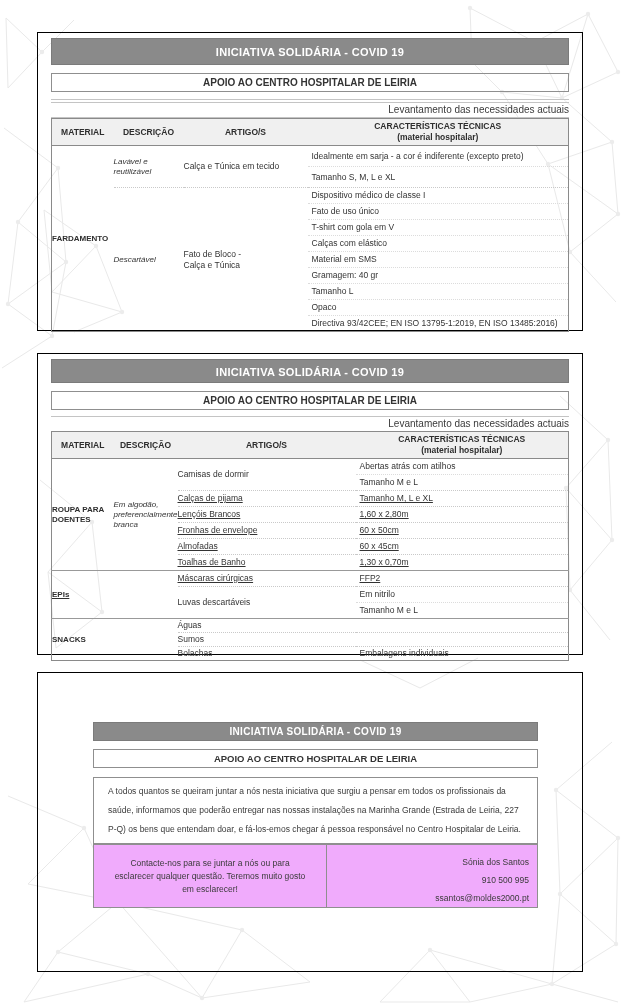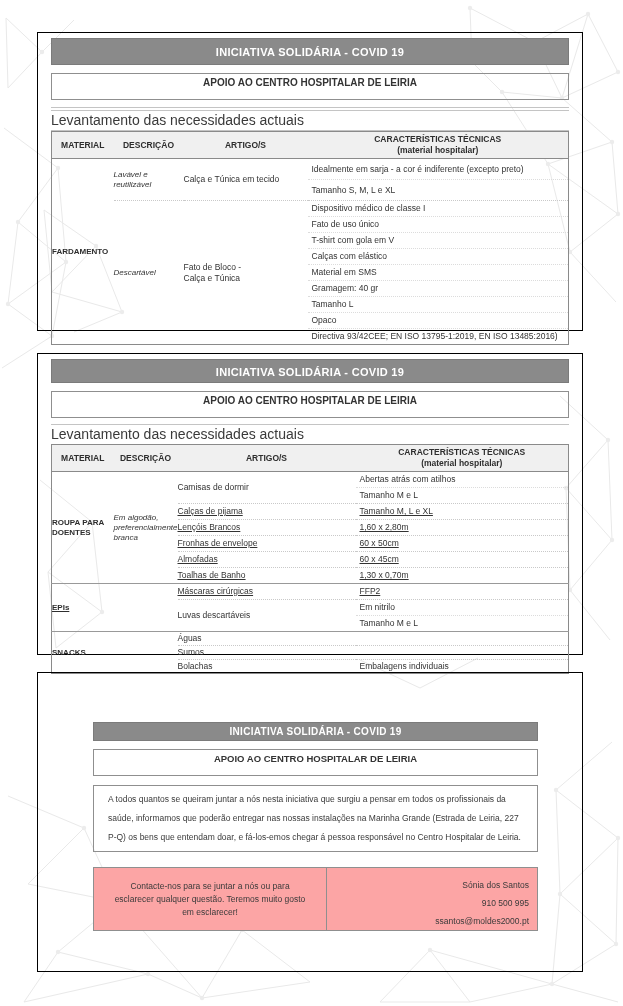--- a/index.html
+++ b/index.html
@@ -19,26 +19,26 @@
   #card3{top:672px;height:300px;padding:0;}
 
   .title-bar{
     background:#8a8a8a;border:1px solid #7b7b7b;color:#fff;
     text-align:center;font-weight:bold;font-size:11px;
     height:27px;line-height:27px;letter-spacing:.3px;box-sizing:border-box;
   }
   #card2 .title-bar{height:24px;line-height:24px;}
   .apoio{
     margin-top:8px;border:1px solid #8f8f8f;text-align:center;
-    font-weight:bold;font-size:10px;height:27px;line-height:17px;box-sizing:border-box;
+    font-weight:bold;font-size:10px;height:19px;line-height:17px;box-sizing:border-box;
   }
   .lev-line{margin-top:7px;border-top:1px solid #c4c4c4;height:0;}
   .lev-text{
     margin-top:2px;border-top:1px solid #c4c4c4;border-bottom:1px solid #c4c4c4;
-    text-align:left;font-size:14px;padding:1px 0 2px 0;color:#3a3a3a;
+    text-align:right;font-size:10px;padding:1px 0 2px 0;color:#3a3a3a;
   }
   #card2 .lev-text{margin-top:6px;border-bottom:none;}
 
   table.needs{
     width:100%;border-collapse:collapse;border:1px solid #8a8a8a;
     font-size:8.5px;table-layout:fixed;
   }
   table.needs thead th{
     background:#f0f0f0;border-bottom:1px solid #8a8a8a;
     font-size:8.5px;font-weight:bold;text-align:center;
@@ -62,21 +62,21 @@
 
   
   .p3-inner{margin-left:55px;width:445px;}
   #card3 .title-bar{margin-top:49px;height:19px;line-height:17px;font-size:10px;}
   #card3 .apoio{font-size:9.5px;}
   .para-box{
     margin-top:9px;border:1px solid #8f8f8f;text-align:left;
     font-size:8.5px;line-height:19px;padding:4px 14px;color:#3a3a3a;
   }
   .contact-box{
-    margin-top:15px;border:1px solid #8f8f8f;background:#fca5a5;
+    border:1px solid #8f8f8f;background:#f0abfc;
     display:flex;height:64px;box-sizing:border-box;
   }
   .contact-left{
     width:233px;box-sizing:border-box;border-right:1px solid #8f8f8f;
     display:flex;align-items:center;justify-content:center;
     text-align:center;font-size:8.5px;line-height:13px;padding:0 16px;color:#3a3a3a;
   }
   .contact-right{flex:1;text-align:right;padding:8px 8px 0 0;font-size:8.5px;line-height:18px;color:#3a3a3a;}
 </style>
 </head>

